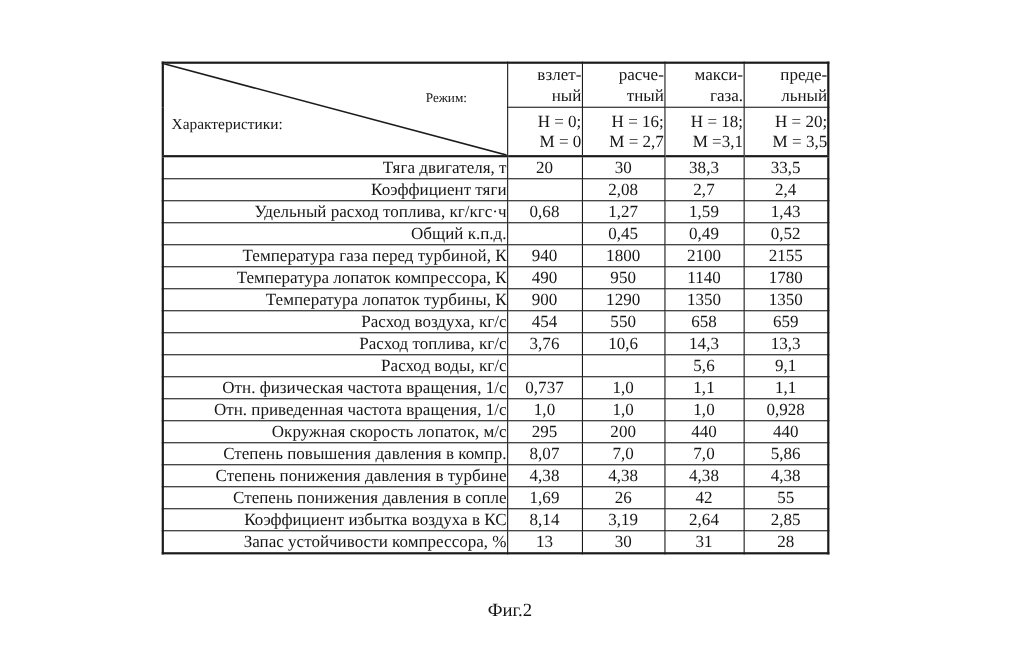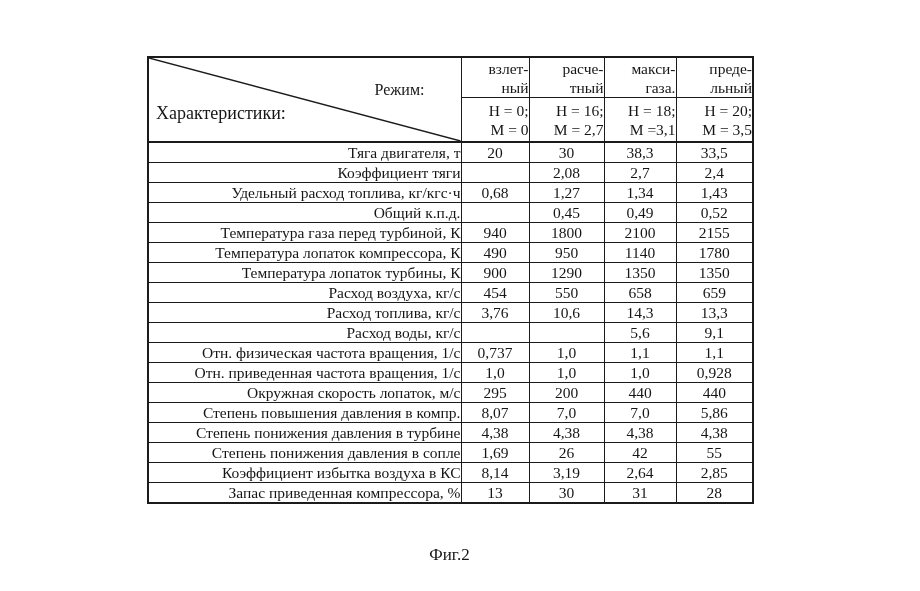--- a/index.html
+++ b/index.html
@@ -43,28 +43,28 @@
     position: absolute;
     left: 0; top: 0;
     width: 100%;
     height: 100%;
     display: block;
   }
   .corner .regime-label {
     position: absolute;
     top: 22px;
     right: 36px;
-    font-size: 16px;
+    font-size: 12px;
     text-align: center;
   }
   .corner .char-label {
     position: absolute;
     top: 46px;
     left: 7px;
-    font-size: 18px;
+    font-size: 14px;
   }
   .regime-name, .regime-cond {
     text-align: right;
     vertical-align: middle;
     white-space: pre-line;
   }
   .regime-name { height: 39px; }
   .regime-cond { height: 42px; }
   .row-label {
     text-align: right;
@@ -77,21 +77,21 @@
     text-align: center;
     vertical-align: middle;
     height: 19px;
   }
   .spec-table tbody tr:first-child th,
   .spec-table tbody tr:first-child td {
     border-top-width: 2px;
   }
   .figure-caption {
     position: absolute;
-    left: 147px;
+    left: 161px;
     top: 545px;
     width: 605px;
     text-align: center;
     font-size: 17px;
     color: #161616;
   }
 </style>
 </head>
 <body>
 
@@ -146,21 +146,21 @@
           <th class="row-label">Коэффициент тяги</th>
           <td class="cell-value"></td>
           <td class="cell-value">2,08</td>
           <td class="cell-value">2,7</td>
           <td class="cell-value">2,4</td>
         </tr>
         <tr>
           <th class="row-label">Удельный расход топлива, кг/кгс·ч</th>
           <td class="cell-value">0,68</td>
           <td class="cell-value">1,27</td>
-          <td class="cell-value">1,34</td>
+          <td class="cell-value">1,59</td>
           <td class="cell-value">1,43</td>
         </tr>
         <tr>
           <th class="row-label">Общий к.п.д.</th>
           <td class="cell-value"></td>
           <td class="cell-value">0,45</td>
           <td class="cell-value">0,49</td>
           <td class="cell-value">0,52</td>
         </tr>
         <tr>
@@ -248,21 +248,21 @@
           <td class="cell-value">55</td>
         </tr>
         <tr>
           <th class="row-label">Коэффициент избытка воздуха в КС</th>
           <td class="cell-value">8,14</td>
           <td class="cell-value">3,19</td>
           <td class="cell-value">2,64</td>
           <td class="cell-value">2,85</td>
         </tr>
         <tr>
-          <th class="row-label">Запас приведенная компрессора, %</th>
+          <th class="row-label">Запас устойчивости компрессора, %</th>
           <td class="cell-value">13</td>
           <td class="cell-value">30</td>
           <td class="cell-value">31</td>
           <td class="cell-value">28</td>
         </tr>
       </tbody>
   </table>
 
   <div class="figure-caption">Фиг.2</div>
 

